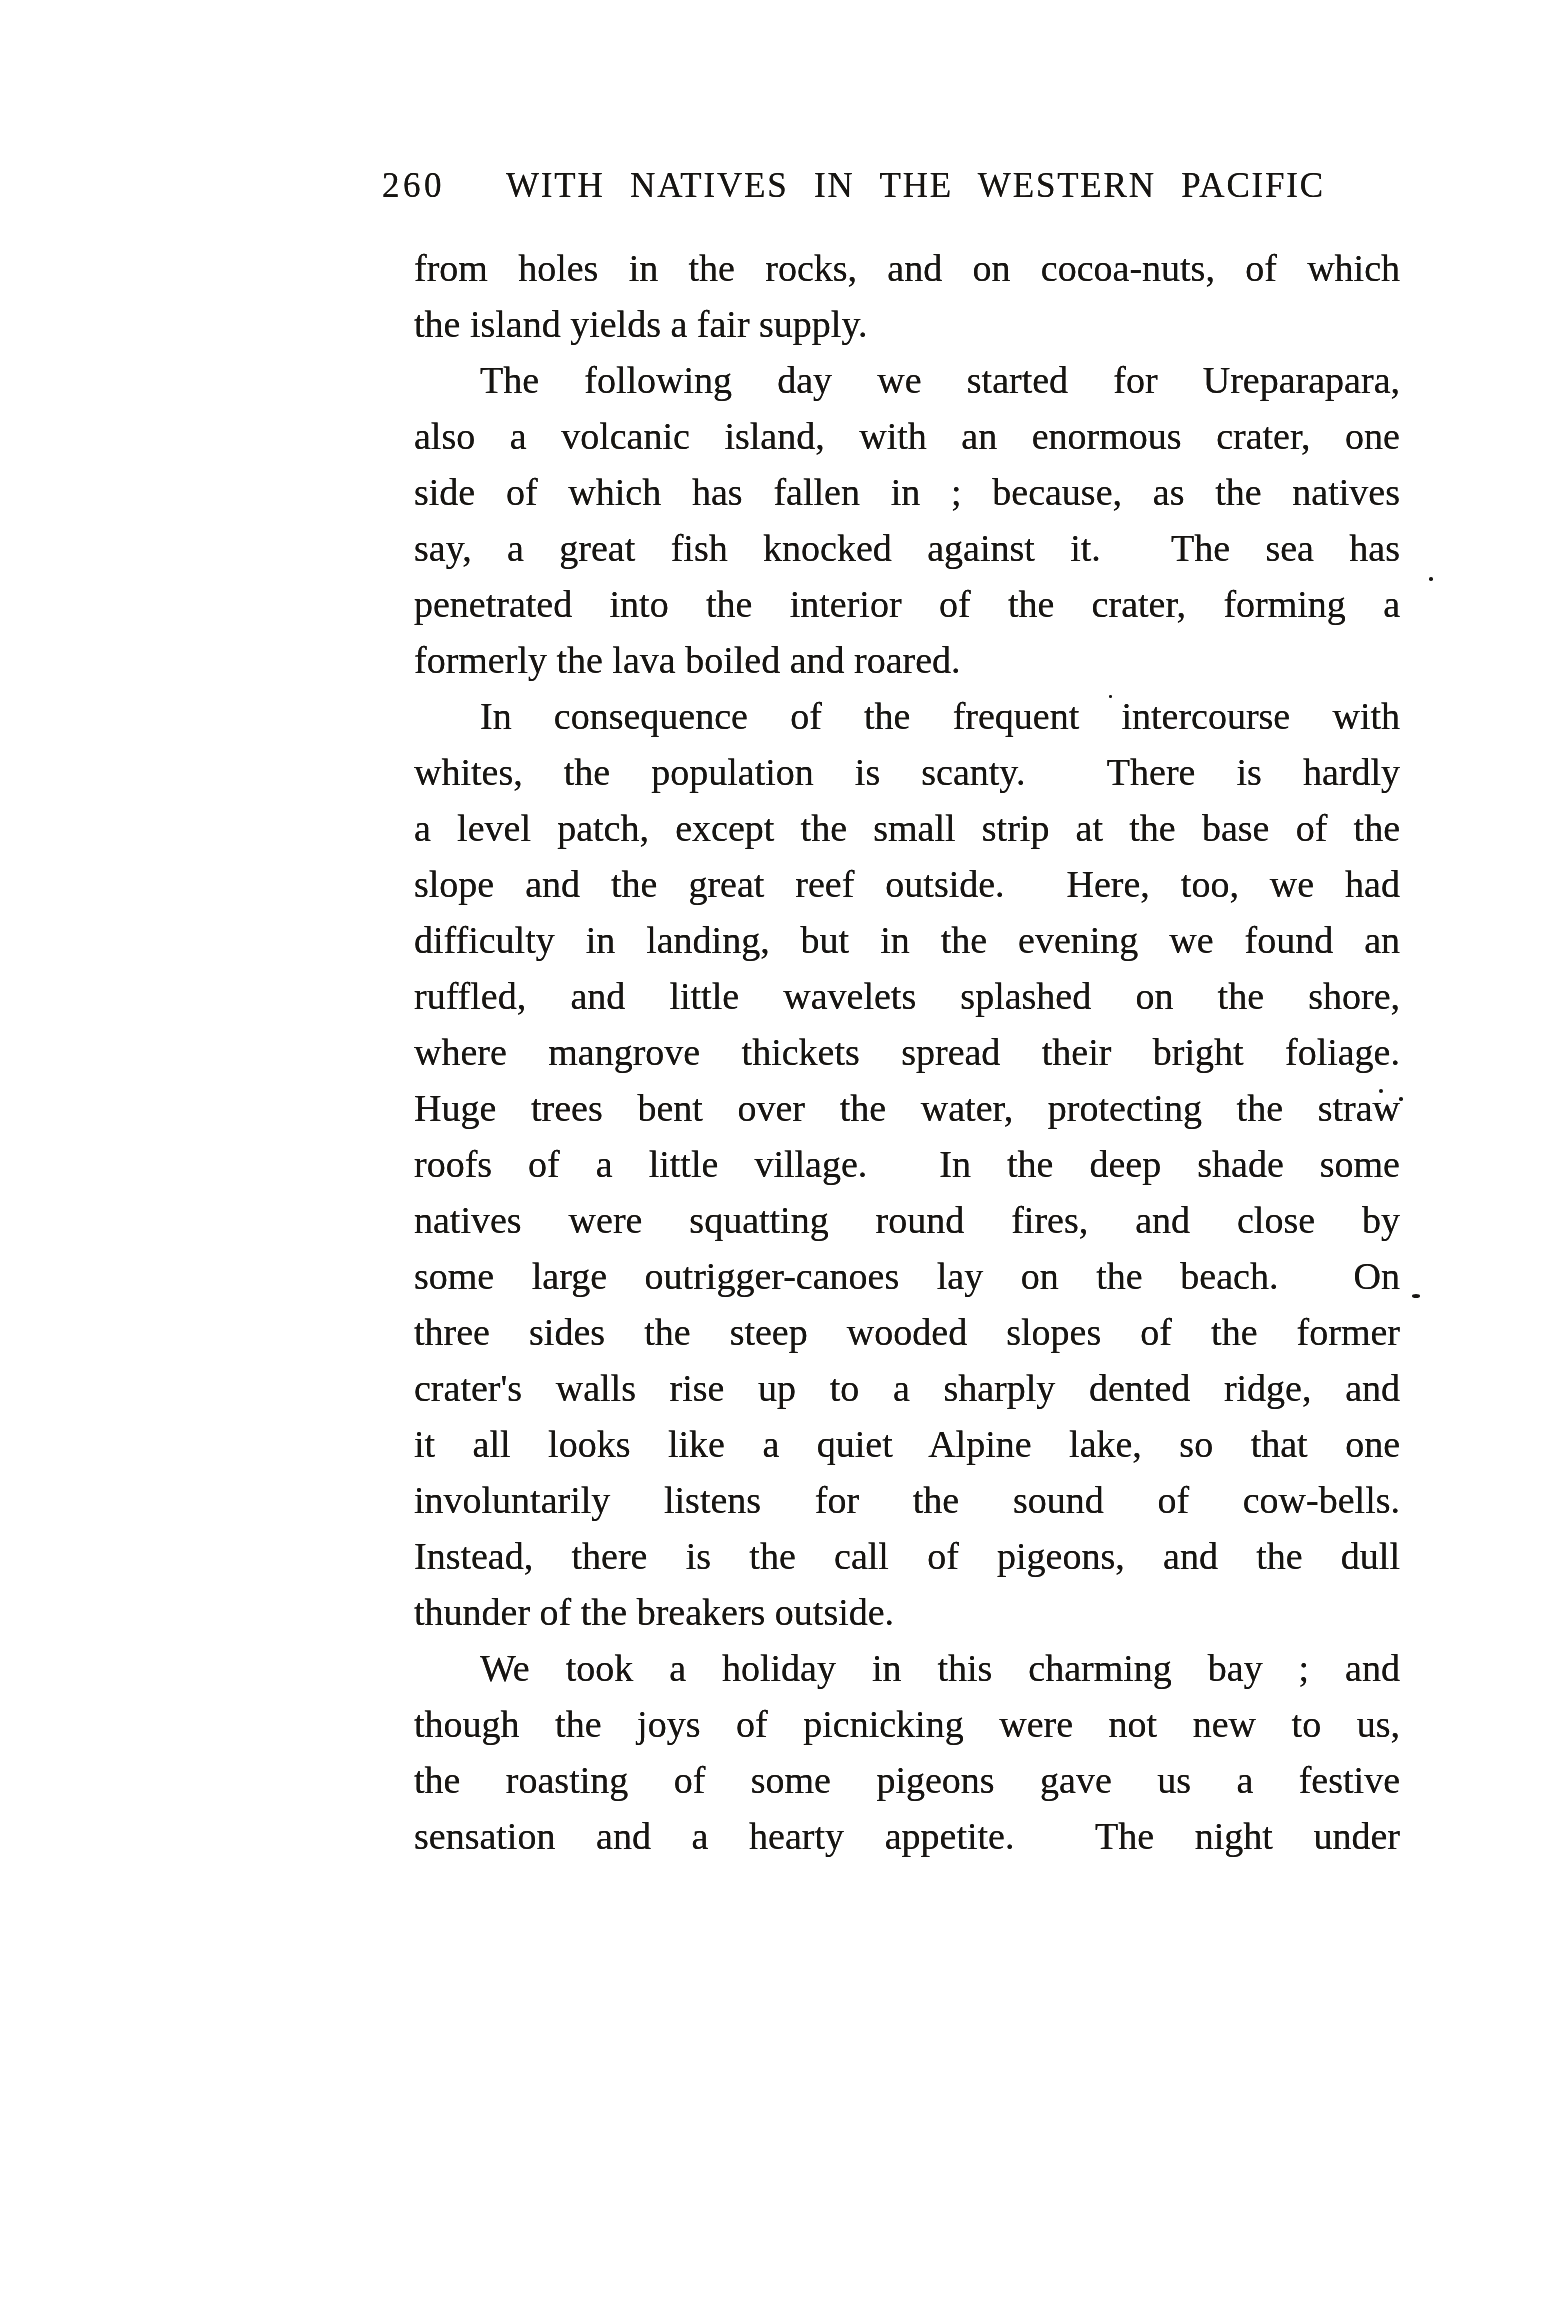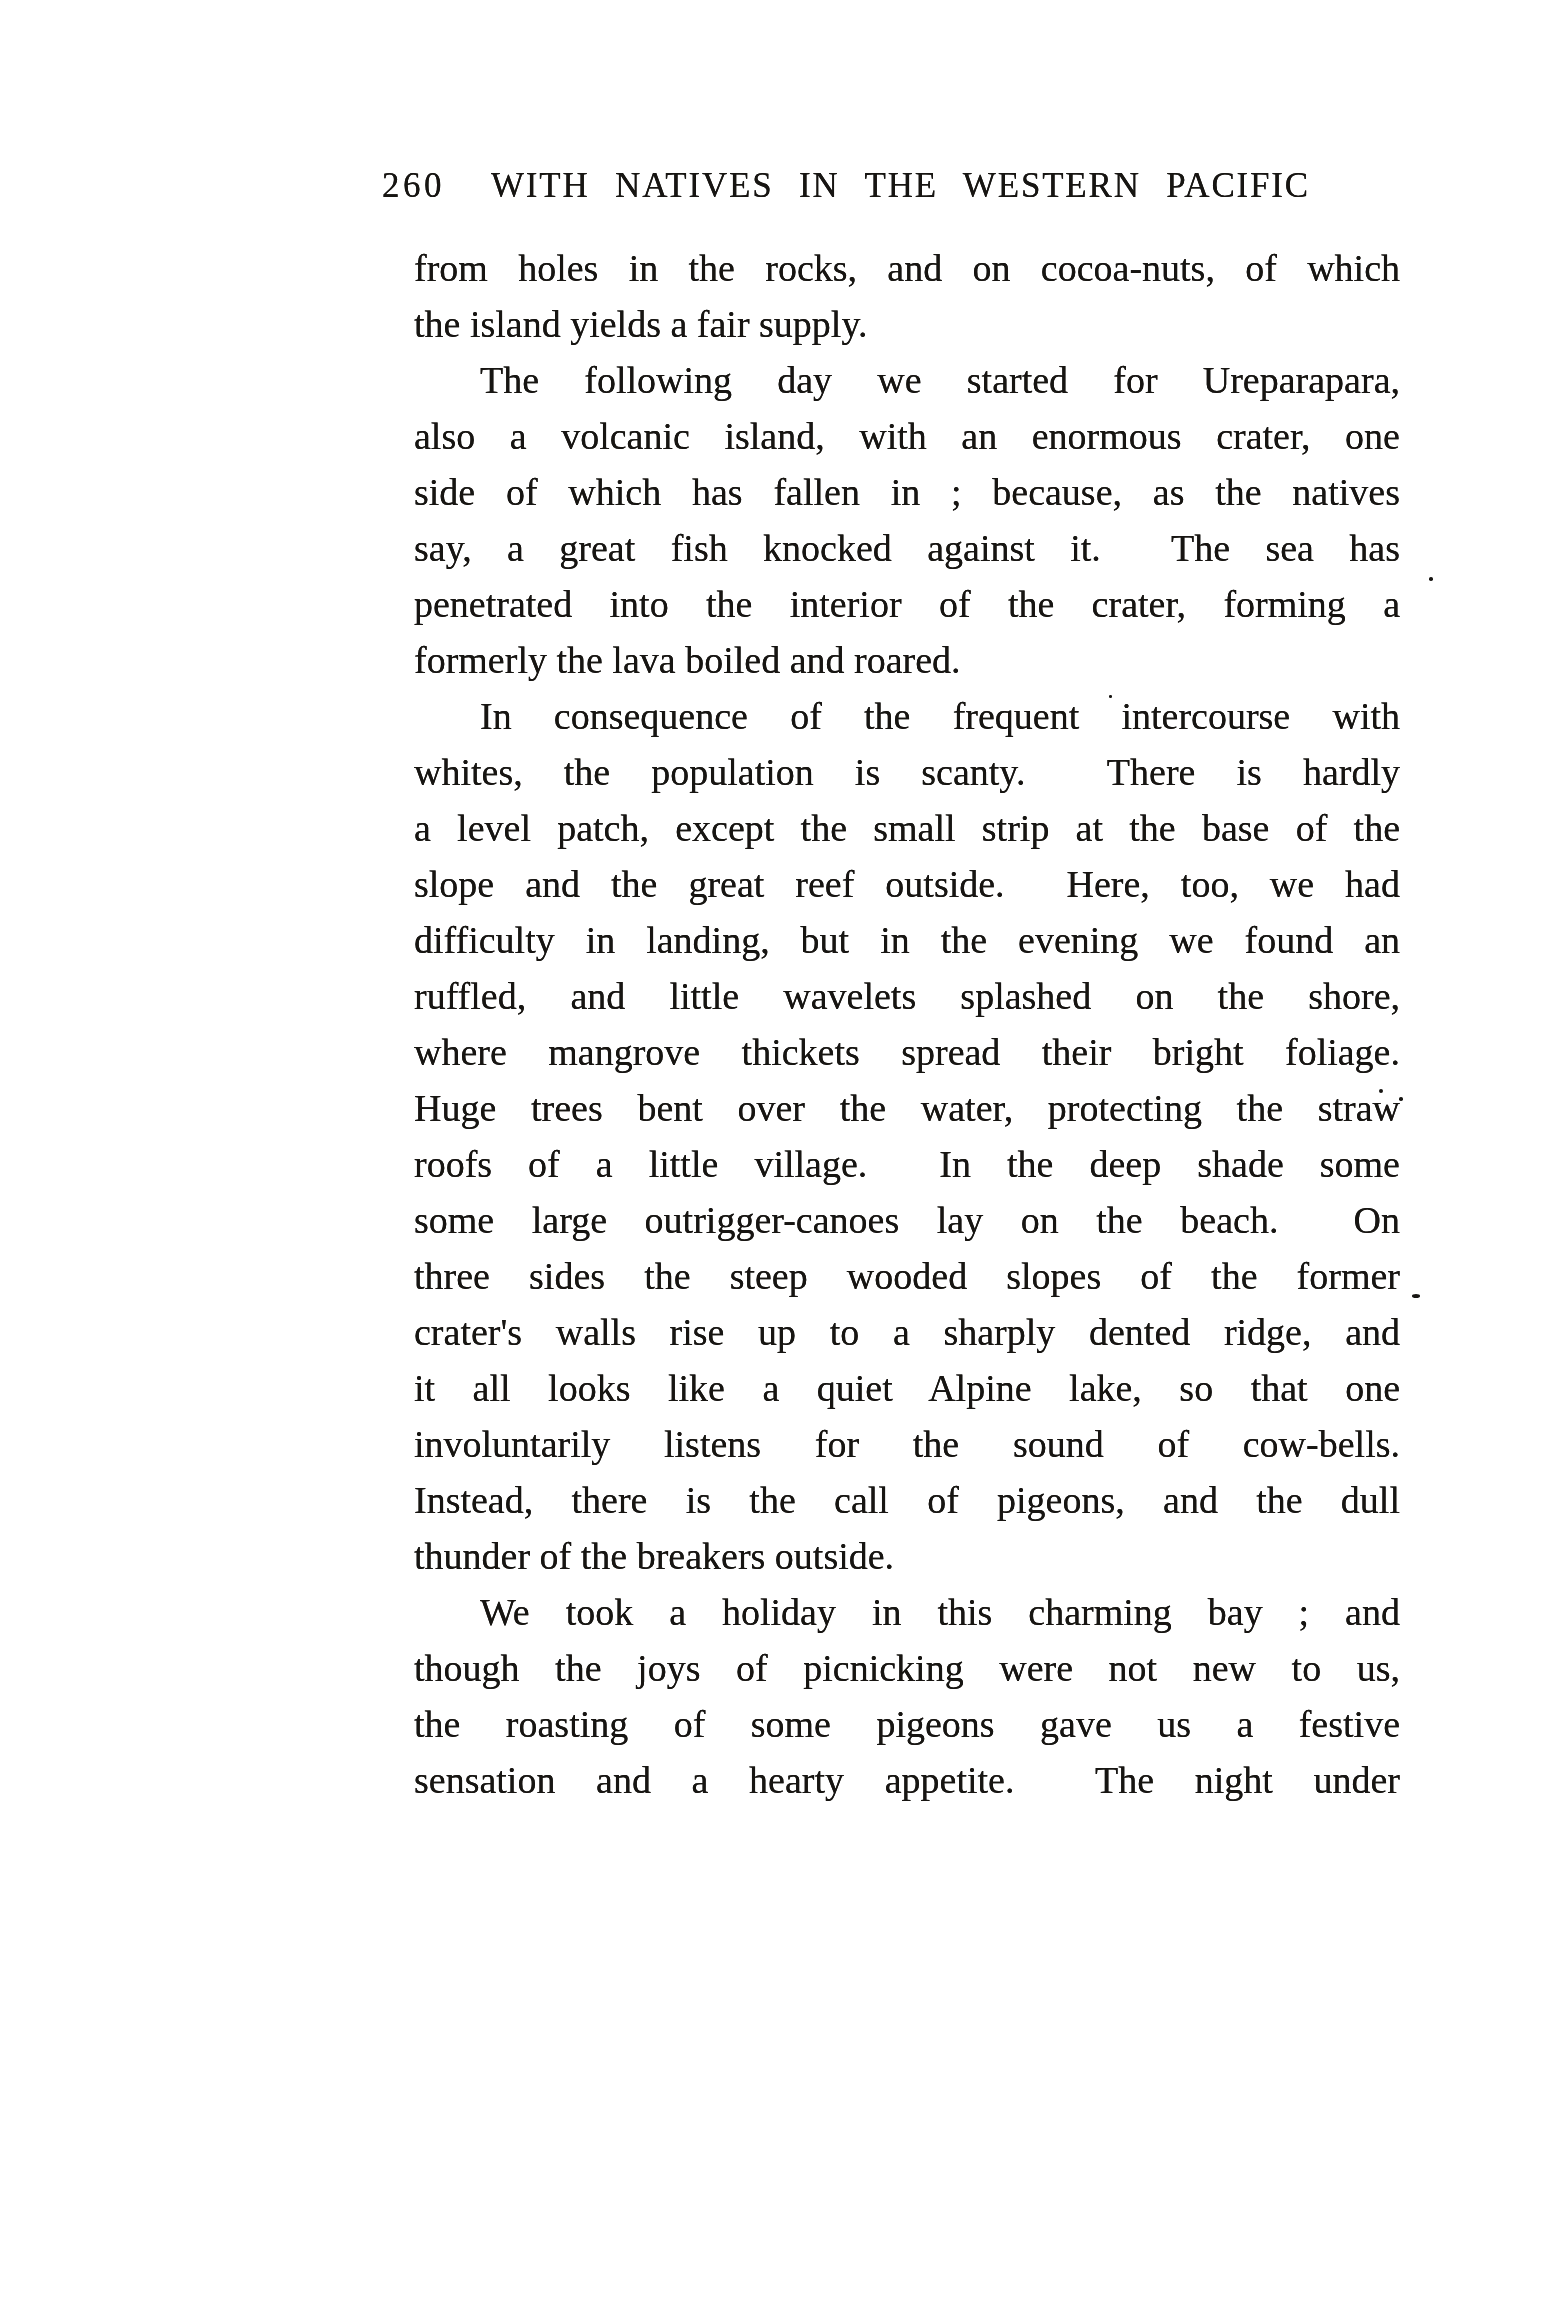--- a/index.html
+++ b/index.html
@@ -18,21 +18,21 @@
     width: 1015px;
     display: flex;
     align-items: center;
     white-space: nowrap;
   }
   .pagenum {
     font-size: 35px;
     letter-spacing: 3.5px;
   }
   .running-title {
-    margin-left: 46px;
+    margin-left: 61px;
     font-size: 35px;
     letter-spacing: 1.8px;
     word-spacing: 15px;
   }
   .body-text {
     position: absolute;
     left: 382px;
     top: 240px;
     width: 1018px;
     font-size: 38px;
@@ -75,20 +75,21 @@
       <div class="line noj">formerly the lava boiled and roared.</div>
       <div class="line ind">In consequence of the frequent intercourse with</div>
       <div class="line">whites, the population is scanty.&nbsp; There is hardly</div>
       <div class="line">a level patch, except the small strip at the base of the</div>
       <div class="line">slope and the great reef outside.&nbsp; Here, too, we had</div>
       <div class="line">difficulty in landing, but in the evening we found an</div>
       <div class="line">ruffled, and little wavelets splashed on the shore,</div>
       <div class="line">where mangrove thickets spread their bright foliage.</div>
       <div class="line">Huge trees bent over the water, protecting the straw</div>
       <div class="line">roofs of a little village.&nbsp; In the deep shade some</div>
+      <div class="line">natives were squatting round fires, and close by</div>
       <div class="line">some large outrigger-canoes lay on the beach.&nbsp; On</div>
       <div class="line">three sides the steep wooded slopes of the former</div>
       <div class="line">crater's walls rise up to a sharply dented ridge, and</div>
       <div class="line">it all looks like a quiet Alpine lake, so that one</div>
       <div class="line">involuntarily listens for the sound of cow-bells.</div>
       <div class="line">Instead, there is the call of pigeons, and the dull</div>
       <div class="line noj">thunder of the breakers outside.</div>
       <div class="line ind">We took a holiday in this charming bay ; and</div>
       <div class="line">though the joys of picnicking were not new to us,</div>
       <div class="line">the roasting of some pigeons gave us a festive</div>

